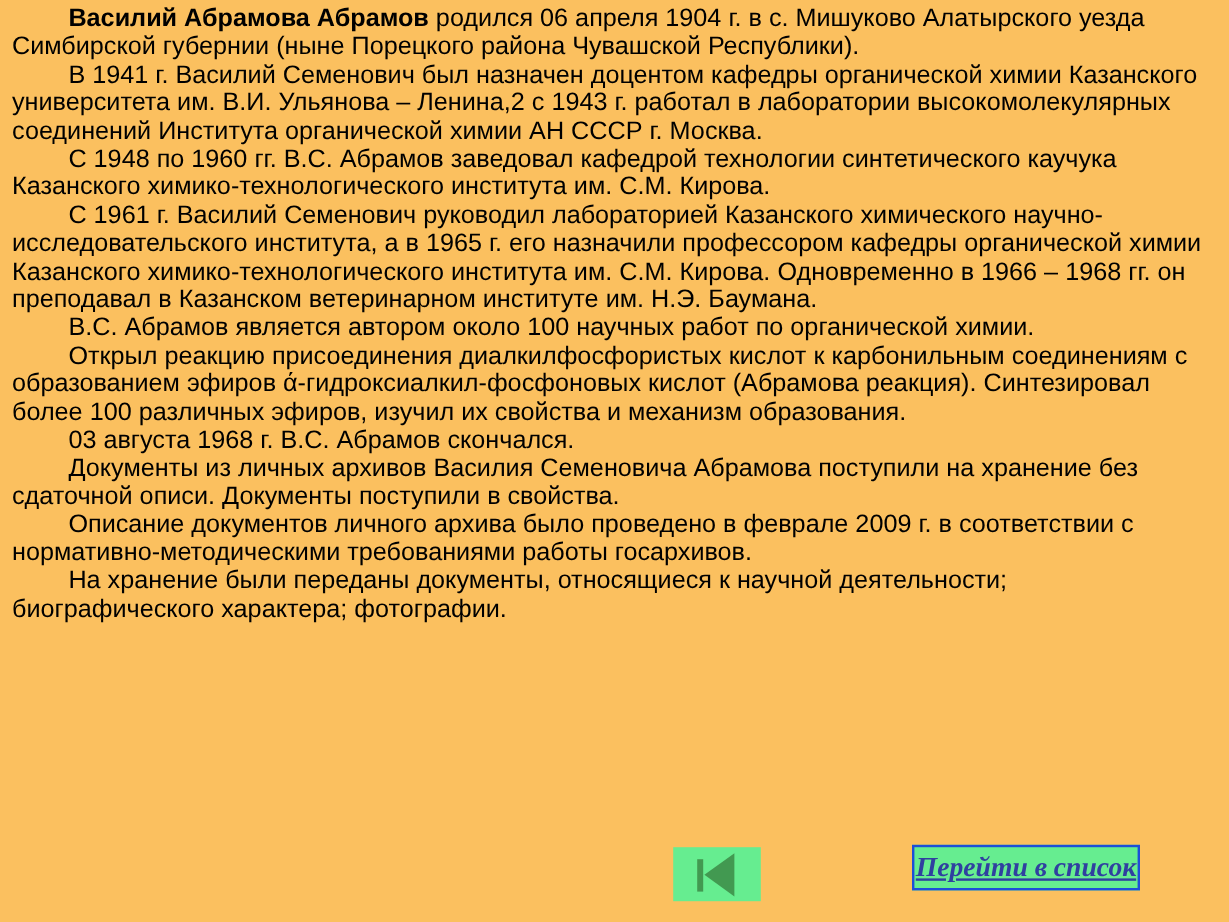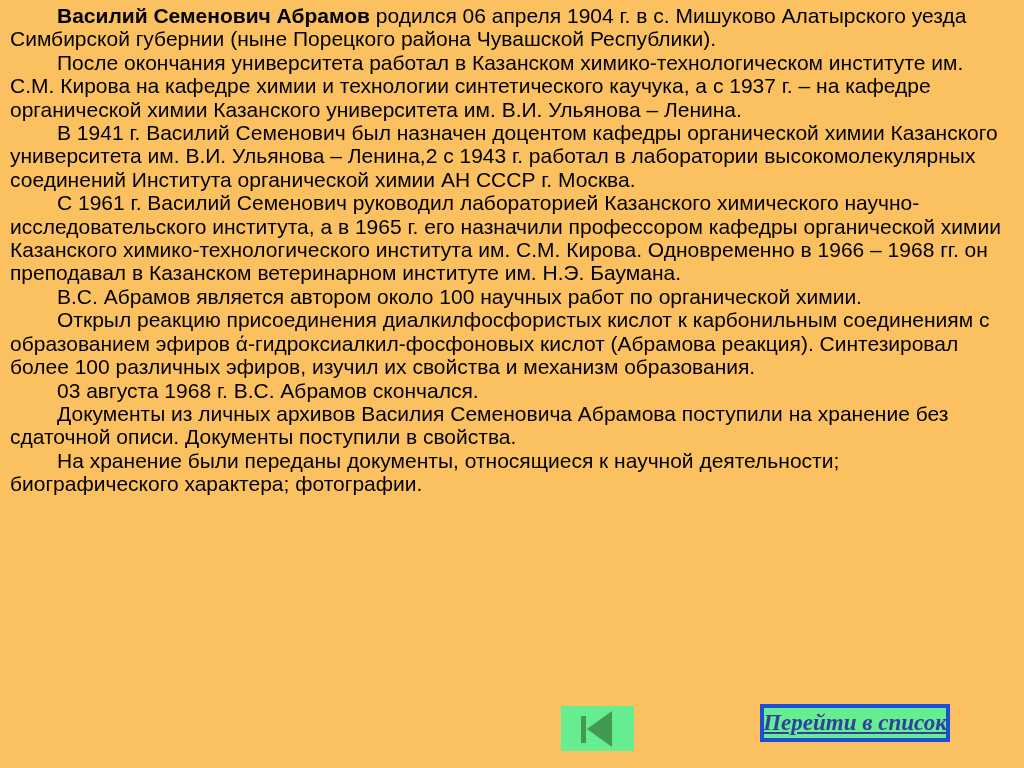--- a/index.html
+++ b/index.html
@@ -51,46 +51,47 @@
   }
   .back-btn svg {
     display: block;
   }
   .list-btn {
     left: 760px;
     top: 704px;
     width: 190px;
     height: 38px;
     background: #66ED90;
-    border: 4px solid #1d4ed8;
+    border: 2px solid #1d4ed8;
   }
   .list-btn .link-text {
     font-family: "Liberation Serif", serif;
     font-style: italic;
     font-weight: bold;
     font-size: 23px;
     color: #3040A0;
     text-decoration: underline;
     white-space: nowrap;
   }
 </style>
 </head>
 <body>
 
 <div class="slide">
 
   <div class="text-block">
-    <p><b>Василий Семенович Абрамов</b><span> родился 06 апреля 1904 г. в с. Мишуково Алатырского уезда Симбирской губернии (ныне Порецкого района Чувашской Республики).</span></p>
-    <p>После окончания университета работал в Казанском химико-технологическом институте им. С.М. Кирова на кафедре химии и технологии синтетического каучука, а с 1937 г. – на кафедре органической химии Казанского университета им. В.И. Ульянова – Ленина.</p>
+    <p><b>Василий Абрамова Абрамов</b><span> родился 06 апреля 1904 г. в с. Мишуково Алатырского уезда Симбирской губернии (ныне Порецкого района Чувашской Республики).</span></p>
     <p>В 1941 г. Василий Семенович был назначен доцентом кафедры органической химии Казанского университета им. В.И. Ульянова – Ленина,2 с 1943 г. работал в лаборатории высокомолекулярных соединений Института органической химии АН СССР г. Москва.</p>
+    <p>С 1948 по 1960 гг. В.С. Абрамов заведовал кафедрой технологии синтетического каучука Казанского химико-технологического института им. С.М. Кирова.</p>
     <p>С 1961 г. Василий Семенович руководил лабораторией Казанского химического научно-исследовательского института, а в 1965 г. его назначили профессором кафедры органической химии Казанского химико-технологического института им. С.М. Кирова. Одновременно в 1966 – 1968 гг. он преподавал в Казанском ветеринарном институте им. Н.Э. Баумана.</p>
     <p>В.С. Абрамов является автором около 100 научных работ по органической химии.</p>
     <p>Открыл реакцию присоединения диалкилфосфористых кислот к карбонильным соединениям с образованием эфиров ά-гидроксиалкил-фосфоновых кислот (Абрамова реакция). Синтезировал более 100 различных эфиров, изучил их свойства и механизм образования.</p>
     <p>03 августа 1968 г. В.С. Абрамов скончался.</p>
     <p>Документы из личных архивов Василия Семеновича Абрамова поступили на хранение без сдаточной описи. Документы поступили в свойства.</p>
+    <p>Описание документов личного архива было проведено в феврале 2009 г. в соответствии с нормативно-методическими требованиями работы госархивов.</p>
     <p>На хранение были переданы документы, относящиеся к научной деятельности; биографического характера; фотографии.</p>
   </div>
 
   <button class="btn back-btn" type="button">
     <svg width="38" height="38" viewBox="0 0 38 38" aria-hidden="true">
       <rect x="2" y="6" width="5" height="27" fill="#429951"></rect>
       <polygon points="33,1 33,37 8,19" fill="#429951"></polygon>
     </svg>
   </button>
 

